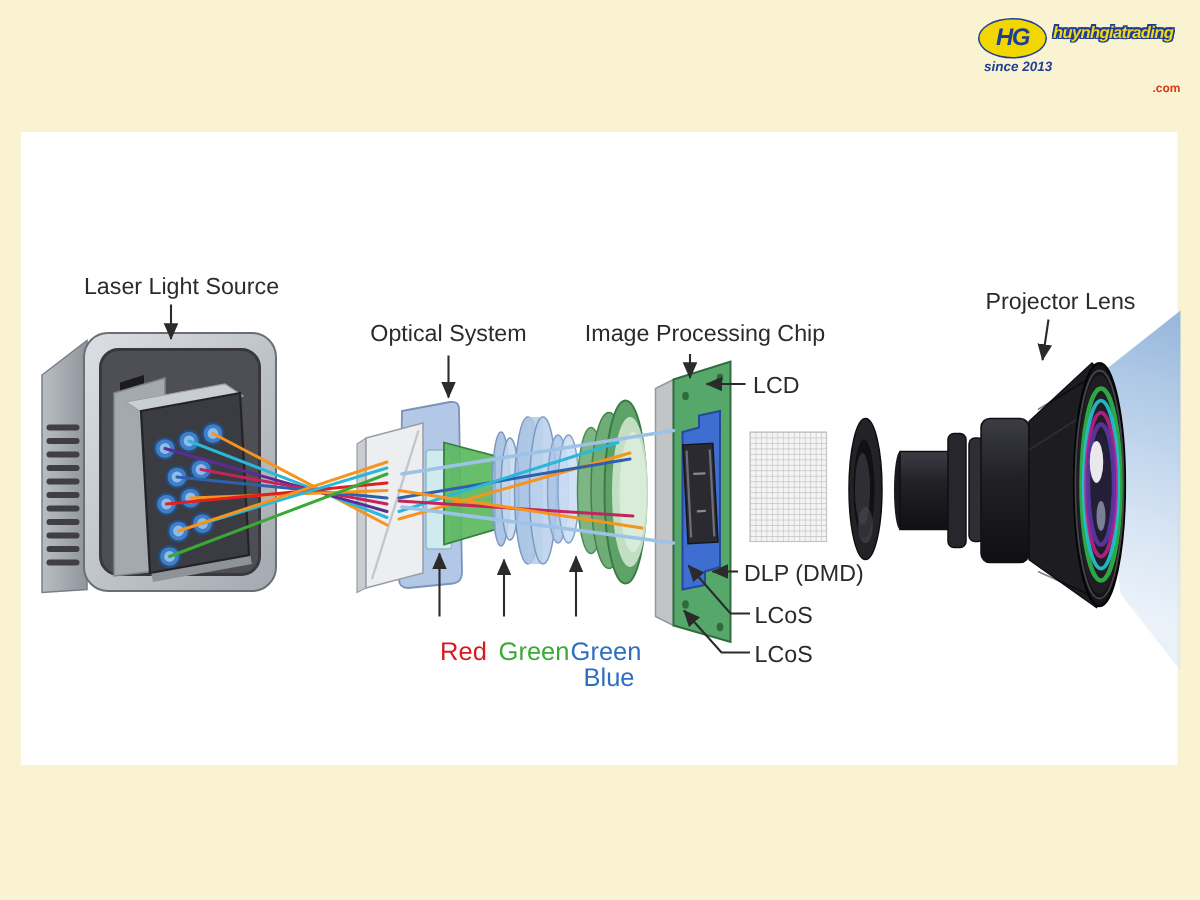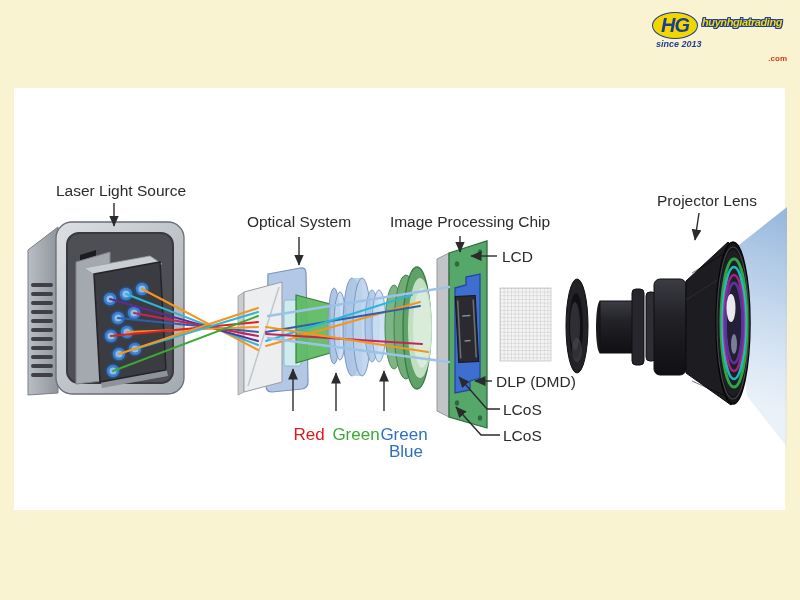--- a/index.html
+++ b/index.html
@@ -5,21 +5,21 @@
   html,body{margin:0;padding:0;}
   .page{position:relative;width:800px;height:600px;background:#FAF3D1;overflow:hidden;
         font-family:"Liberation Sans",sans-serif;}
   svg{position:absolute;left:0;top:0;}
   svg text{font-family:"Liberation Sans",sans-serif;}
   
   .logo{position:absolute;left:640px;top:5px;width:155px;height:48px;}
   .logo-ellipse{position:absolute;left:12px;top:7px;width:46px;height:27px;background:#F2D600;
                 border:1px solid #1D3E94;border-radius:50%;display:flex;align-items:center;
                 justify-content:center;box-sizing:border-box;}
-  .logo-monogram{color:#1D3E94;font-weight:bold;font-style:italic;font-size:20px;letter-spacing:-1px;}
+  .logo-monogram{color:#1D3E94;font-weight:bold;font-style:italic;font-size:16px;letter-spacing:-1px;}
   .logo-brand{position:absolute;left:62px;top:11px;font-size:11px;font-weight:bold;font-style:italic;
               letter-spacing:-0.4px;color:#F2D81E;white-space:nowrap;
               text-shadow:-1px 0 #1D3E94,1px 0 #1D3E94,0 -1px #1D3E94,0 1px #1D3E94,
                           -1px -1px #1D3E94,1px 1px #1D3E94,-1px 1px #1D3E94,1px -1px #1D3E94;}
   .logo-tld{position:absolute;right:8px;top:26px;font-size:8px;font-weight:bold;color:#D63A18;margin-top:23px;}
   .logo-since{position:absolute;left:16px;top:34px;font-size:9px;font-weight:bold;color:#1D3E94;font-style:italic;}
 </style>
 </head>
 <body>
 

